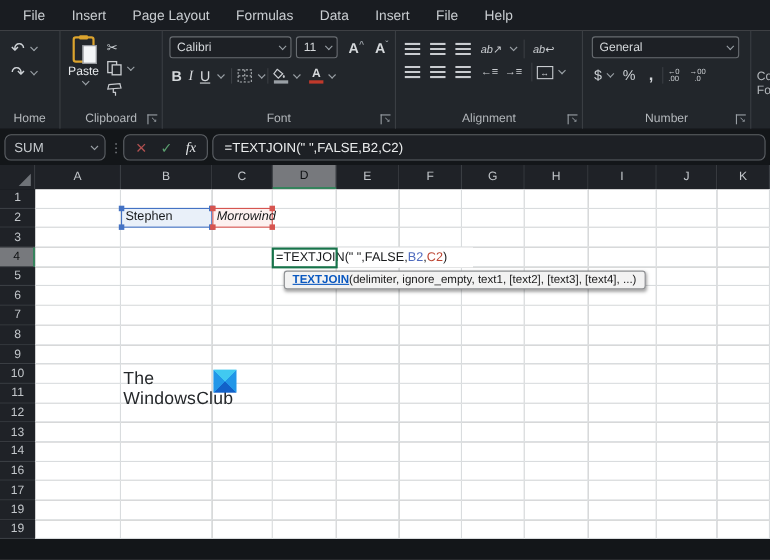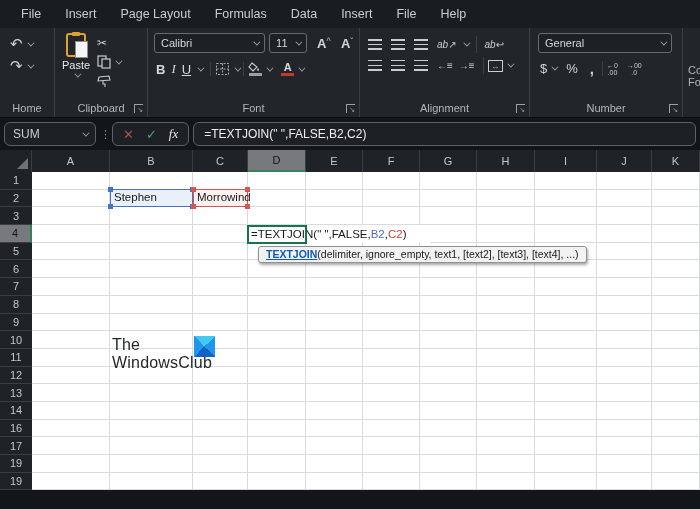--- a/index.html
+++ b/index.html
@@ -542,21 +542,21 @@
         <div class="cell" style="width: 55px;"></div>
         <div class="cell" style="width: 48px;"></div>
       </div>
     </div>
 
   <div class="ov refbox" id="ref1-box" style="left:110px;top:39.4px;width:83px;height:18px;border-color:#4472c4;background:#e9f0f9;">
     <span>Stephen</span>
     <span class="hnd tl" style="background:#4472c4;"></span><span class="hnd tr" style="background:#4472c4;"></span>
     <span class="hnd bl" style="background:#4472c4;"></span><span class="hnd br" style="background:#4472c4;"></span>
   </div>
-  <div class="ov refbox" id="ref2-box" style="left:193px;top:39.4px;width:55px;height:18px;border-color:#d65550;background:#fdf1f0;">
+  <div class="ov refbox" id="ref2-box" style="left:193px;top:39.4px;width:55px;height:18px;border-color:#d65550;background:#fdf1f0;font-style:italic;">
     <span>Morrowind</span>
     <span class="hnd tl" style="background:#d65550;"></span><span class="hnd tr" style="background:#d65550;"></span>
     <span class="hnd bl" style="background:#d65550;"></span><span class="hnd br" style="background:#d65550;"></span>
   </div>
 
   <div class="ov editstrip" style="left:248px;top:75.1px;width:182px;">
     <span>=TEXTJOIN(" ",FALSE,</span><span style="color:#4f6bbe;">B2</span><span>,</span><span style="color:#bd4633;">C2</span><span>)</span>
   </div>
   <div class="ov editborder" style="left:247px;top:74.6px;width:60px;height:19px;"></div>
 

